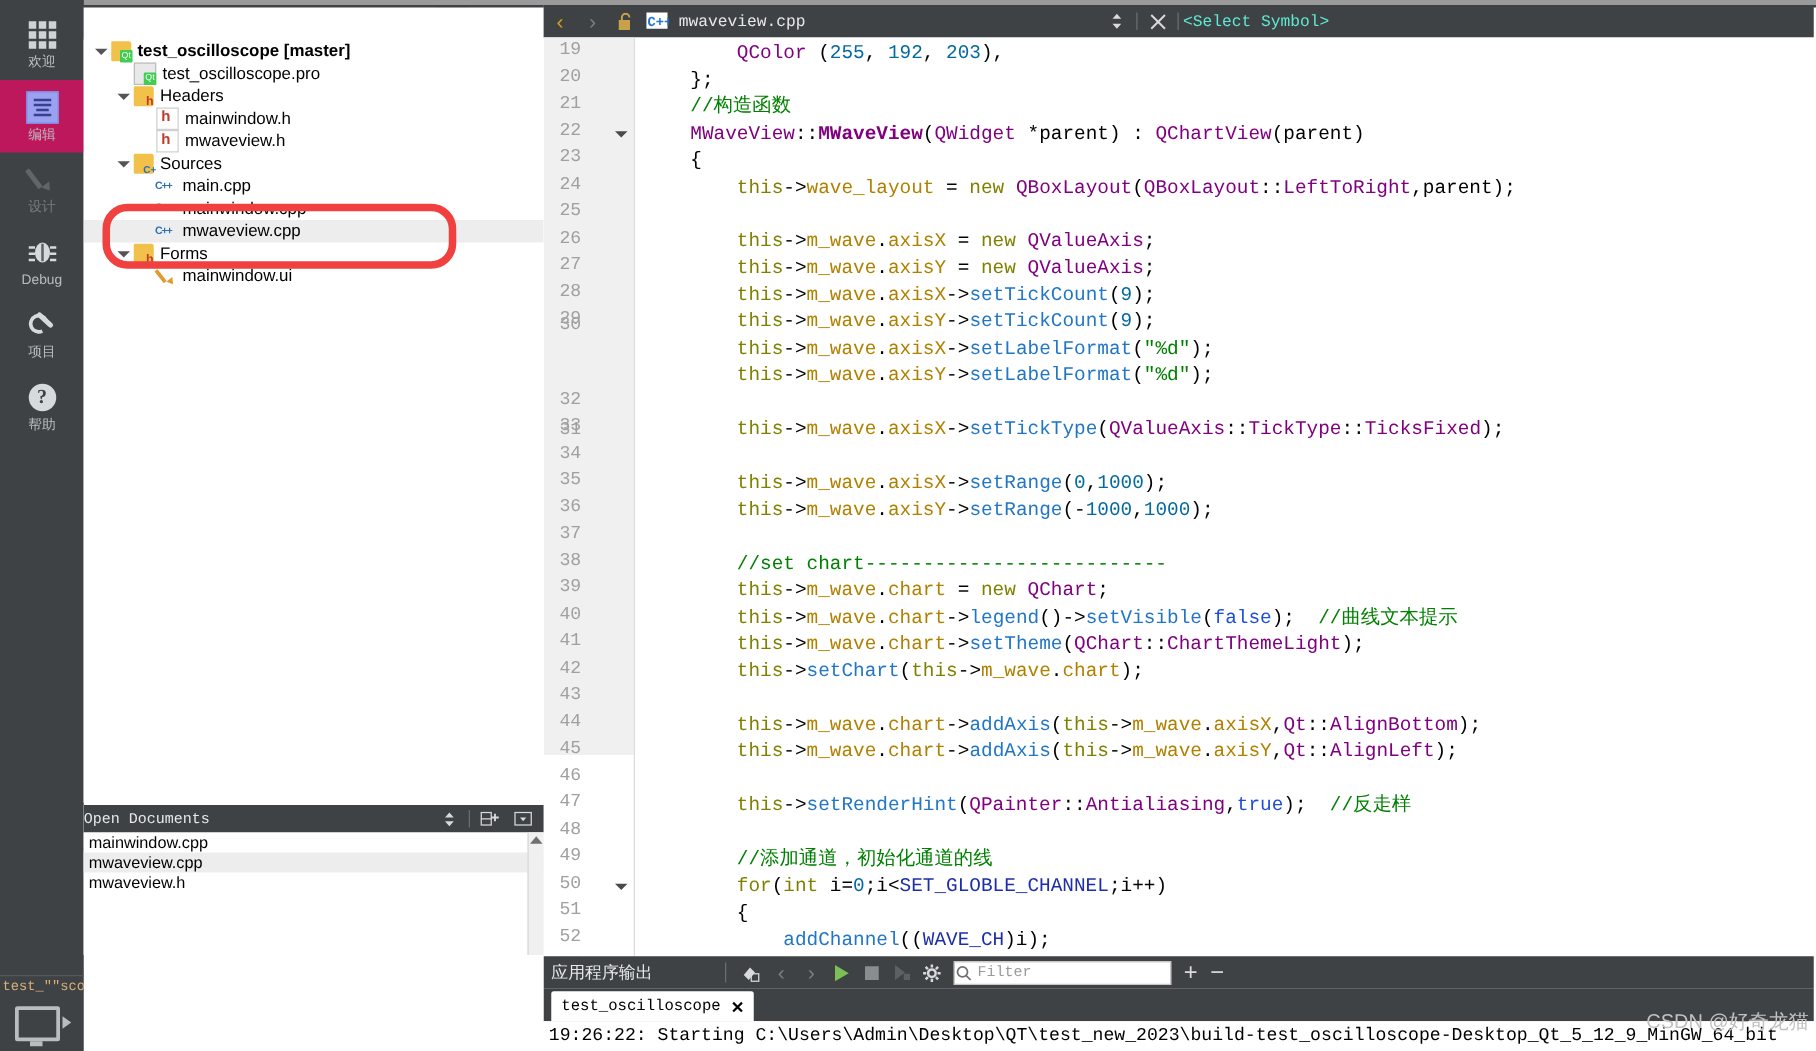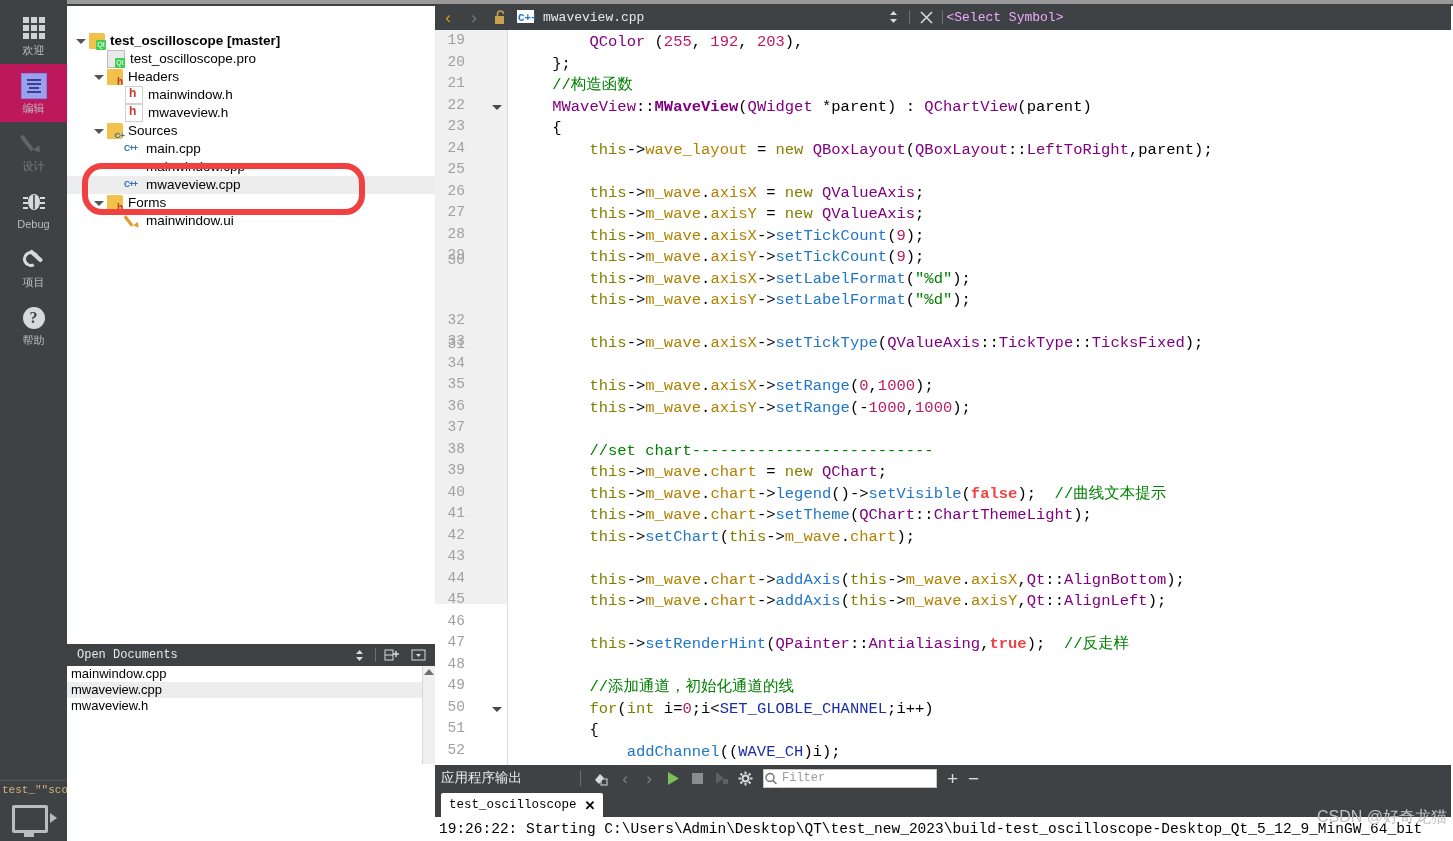--- a/index.html
+++ b/index.html
@@ -112,59 +112,59 @@
   .ic-uifile::after{content:"";position:absolute;left:9px;top:10px;width:0;height:0;
      border-left:3px solid transparent;border-right:3px solid transparent;border-top:5px solid #e09b2d;transform:rotate(-38deg);}
 
   
   #redbox{position:absolute;left:82px;top:163px;width:271px;height:40px;
      border:6px solid #f04040;border-radius:20px;pointer-events:none;z-index:9;}
 
   
   #docspanel{position:absolute;left:67px;top:644px;width:368px;height:120px;background:#fff;}
   #docshdr{position:absolute;left:0;top:0;width:368px;height:22px;background:#3f4245;display:flex;align-items:center;}
-  #docshdr .title{color:#e6e8ea;font-size:12px;margin-left:10px;font-family:"Liberation Mono",monospace;}
+  #docshdr .title{color:#e6e8ea;font-size:12px;margin-left:0;font-family:"Liberation Mono",monospace;}
   #docshdr .tools{margin-left:auto;display:flex;align-items:center;padding-right:4px;}
   #docslist{position:absolute;left:0;top:22px;width:368px;height:98px;background:#fff;}
   .docrow{height:16px;font-size:13px;padding-left:4px;line-height:16px;color:#000;}
   .docrow.sel{background:#ededed;}
   #docsb{position:absolute;right:0;top:22px;width:12px;height:98px;background:#f0f0f0;border-left:1px solid #d6d6d6;}
   #docsb .up{width:0;height:0;border-left:5px solid transparent;border-right:5px solid transparent;
      border-bottom:6px solid #707070;margin:3px auto 0 auto;}
 
   
   #editorbar{position:absolute;left:435px;top:4px;width:1018px;height:26px;background:#3f4245;
      display:flex;align-items:center;}
   .ebtn{width:26px;height:24px;display:flex;align-items:center;justify-content:center;cursor:pointer;}
   #editorbar .fname{color:#e6e8ea;font-size:13px;font-family:"Liberation Mono",monospace;margin-left:4px;}
-  #editorbar .symbol{color:#f0abfc;font-size:13px;font-family:"Liberation Mono",monospace;text-align:right;}
+  #editorbar .symbol{color:#5eead4;font-size:13px;font-family:"Liberation Mono",monospace;text-align:right;}
   .chev{color:#d0a020;font-size:17px;line-height:17px;}
   .chev.dim{color:#7c7f82;}
 
   #editor{position:absolute;left:435px;top:30px;width:1018px;height:735px;background:#fff;overflow:hidden;}
   #gutter{position:absolute;left:0;top:0;width:72px;height:574px;background:#f0f0f0;}
   #gutsep{position:absolute;left:72px;top:0;width:1px;height:735px;background:#dcdcdc;}
   .lnum{position:absolute;right:42px;font-family:"Liberation Mono",monospace;font-size:14.5px;color:#a0a0a0;}
   .fold{position:absolute;left:57px;width:0;height:0;
      border-left:5px solid transparent;border-right:5px solid transparent;border-top:5px solid #4a4a4a;}
   #code{position:absolute;left:80px;top:0;width:938px;height:735px;
      font-family:"Liberation Mono",monospace;font-size:15.5px;white-space:pre;}
   .cl{position:absolute;left:0;line-height:21.5px;}
   
   .t-kw{color:#808000;}
   .t-mem{color:#b08000;}        
   .t-fn{color:#2176c7;}         
   .t-type{color:#800080;}       
   .t-typeb{color:#800080;font-weight:bold;}
-  .t-num{color:#be185d;}
+  .t-num{color:#0369a1;}
   .t-str{color:#008000;}
   .t-cmt{color:#008000;}
   .t-mac{color:#1d2ea8;}
   .t-pln{color:#000000;}
-  .t-false{color:#ef4444;font-weight:bold;}
+  .t-false{color:#1d4ed8;}
 
   
   #outbar{position:absolute;left:435px;top:765px;width:1018px;height:26px;background:#3f4245;
      display:flex;align-items:center;}
   #outbar .title{color:#e6e8ea;font-size:13.5px;margin-left:6px;}
   #outbar .vsep{width:1px;height:16px;background:#6a6e71;margin:0 8px;}
   .obtn{width:24px;height:22px;display:flex;align-items:center;justify-content:center;cursor:pointer;}
   #filterbox{width:172px;height:17px;background:#fff;border:1px solid #c6c6c6;display:flex;align-items:center;
      margin-left:6px;}
   #filterbox .ph{color:#9a9a9a;font-size:12px;font-family:"Liberation Mono",monospace;margin-left:4px;}

